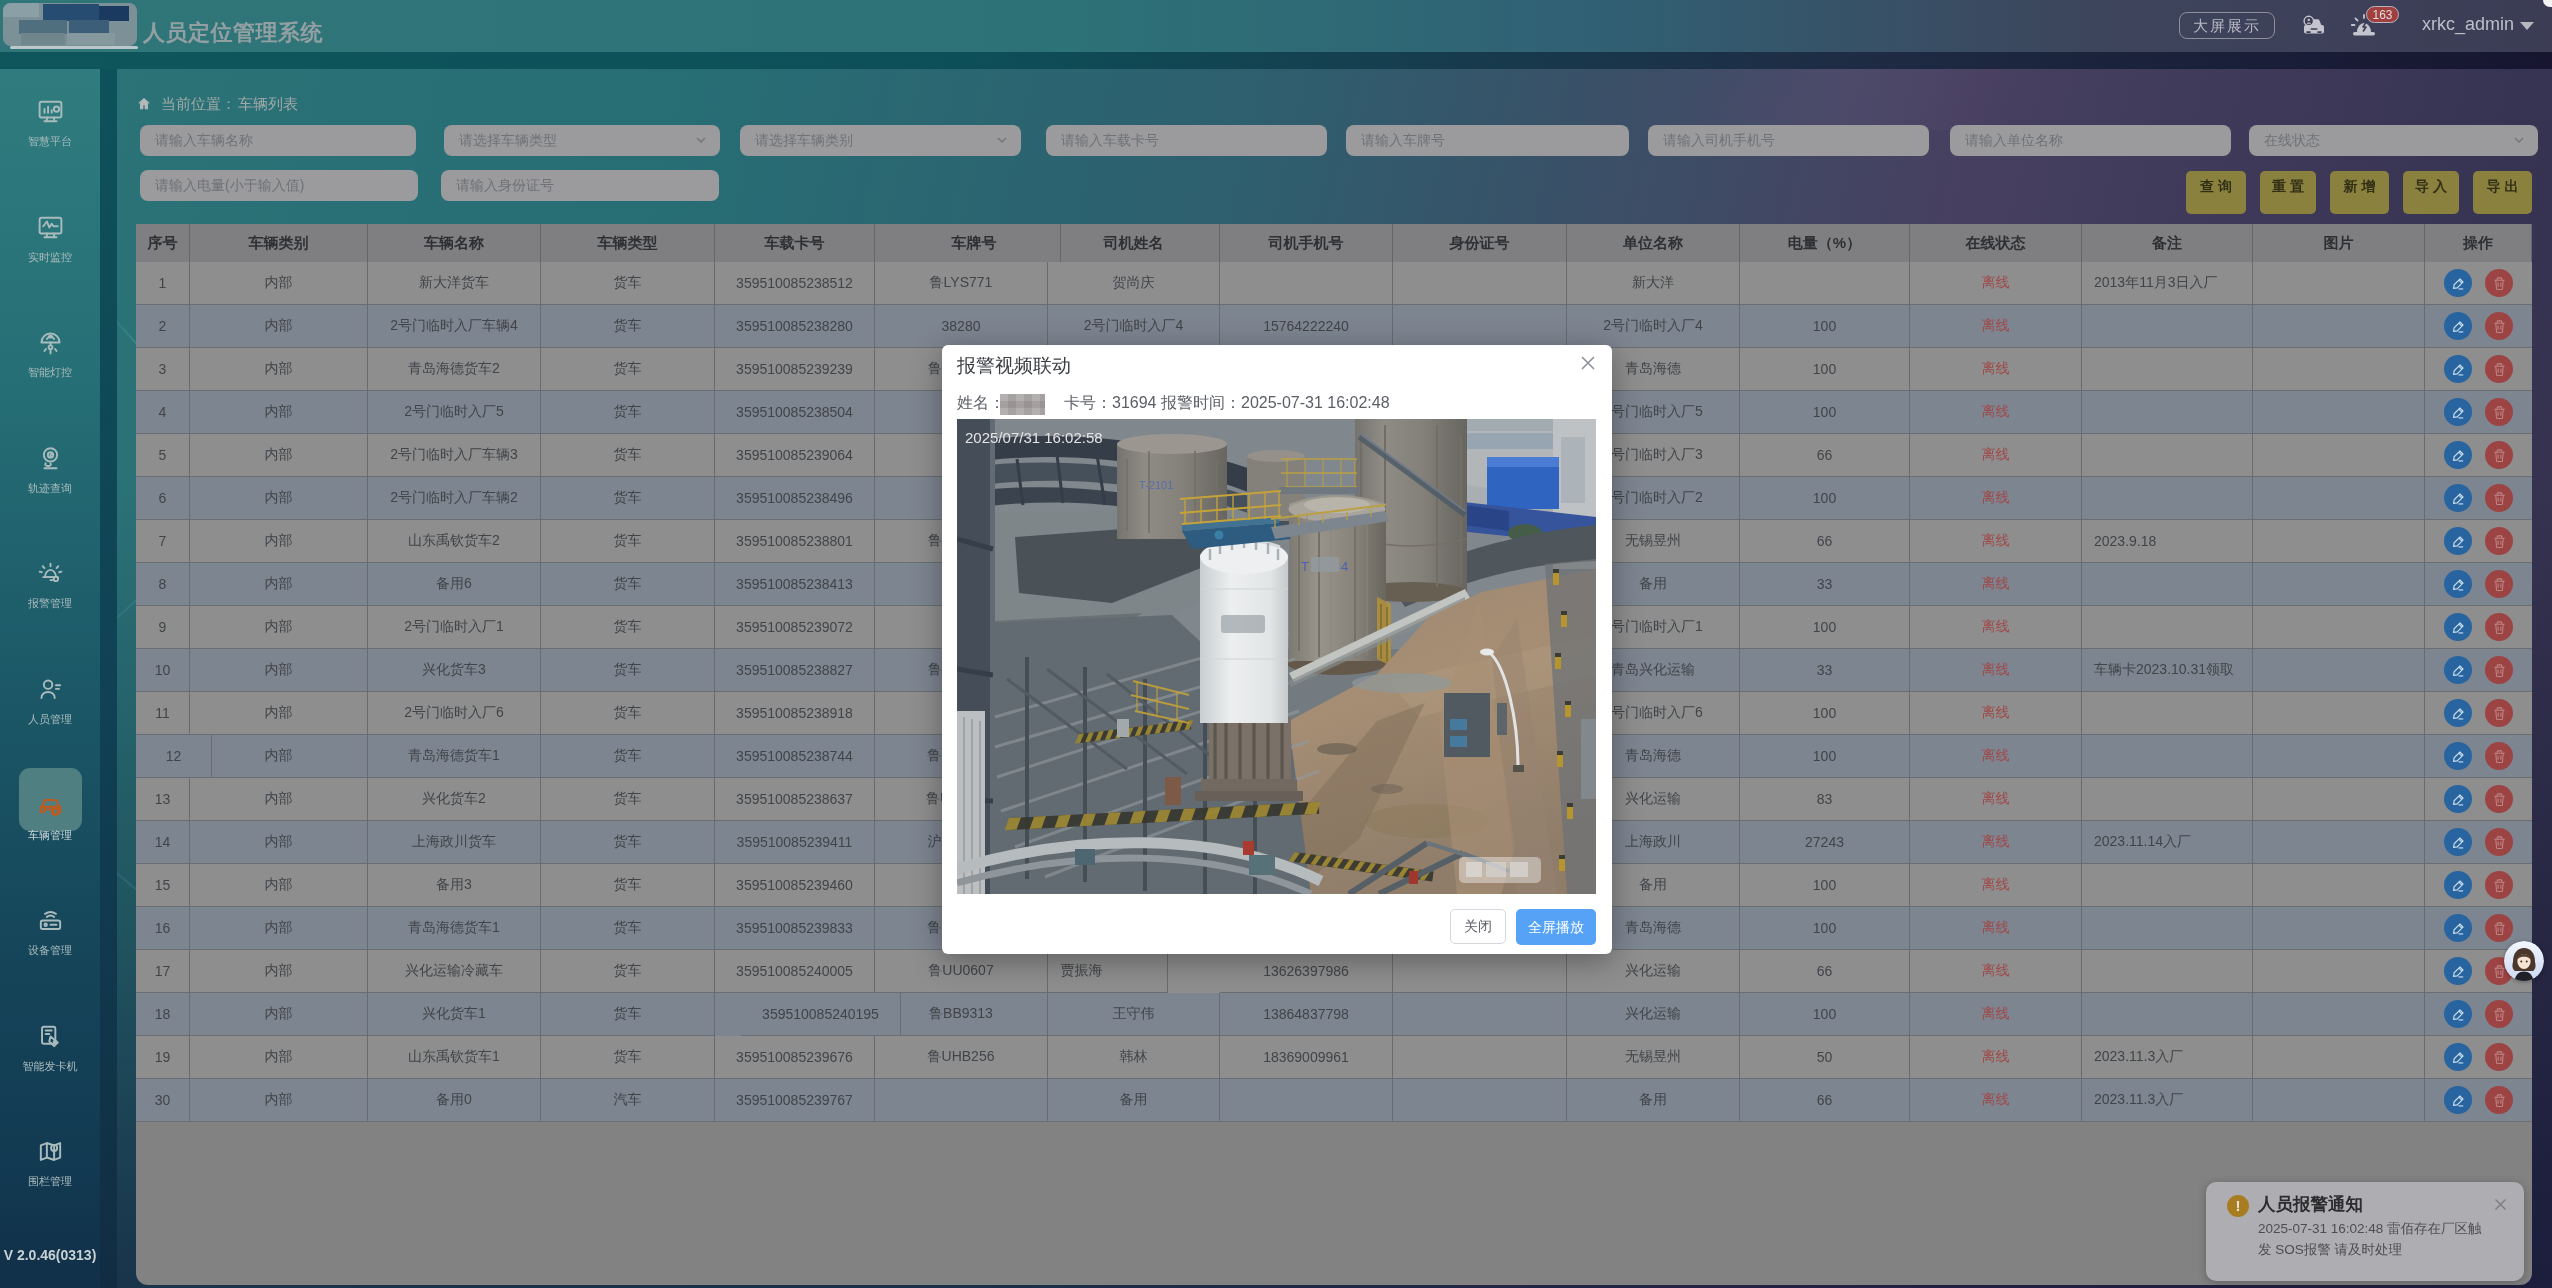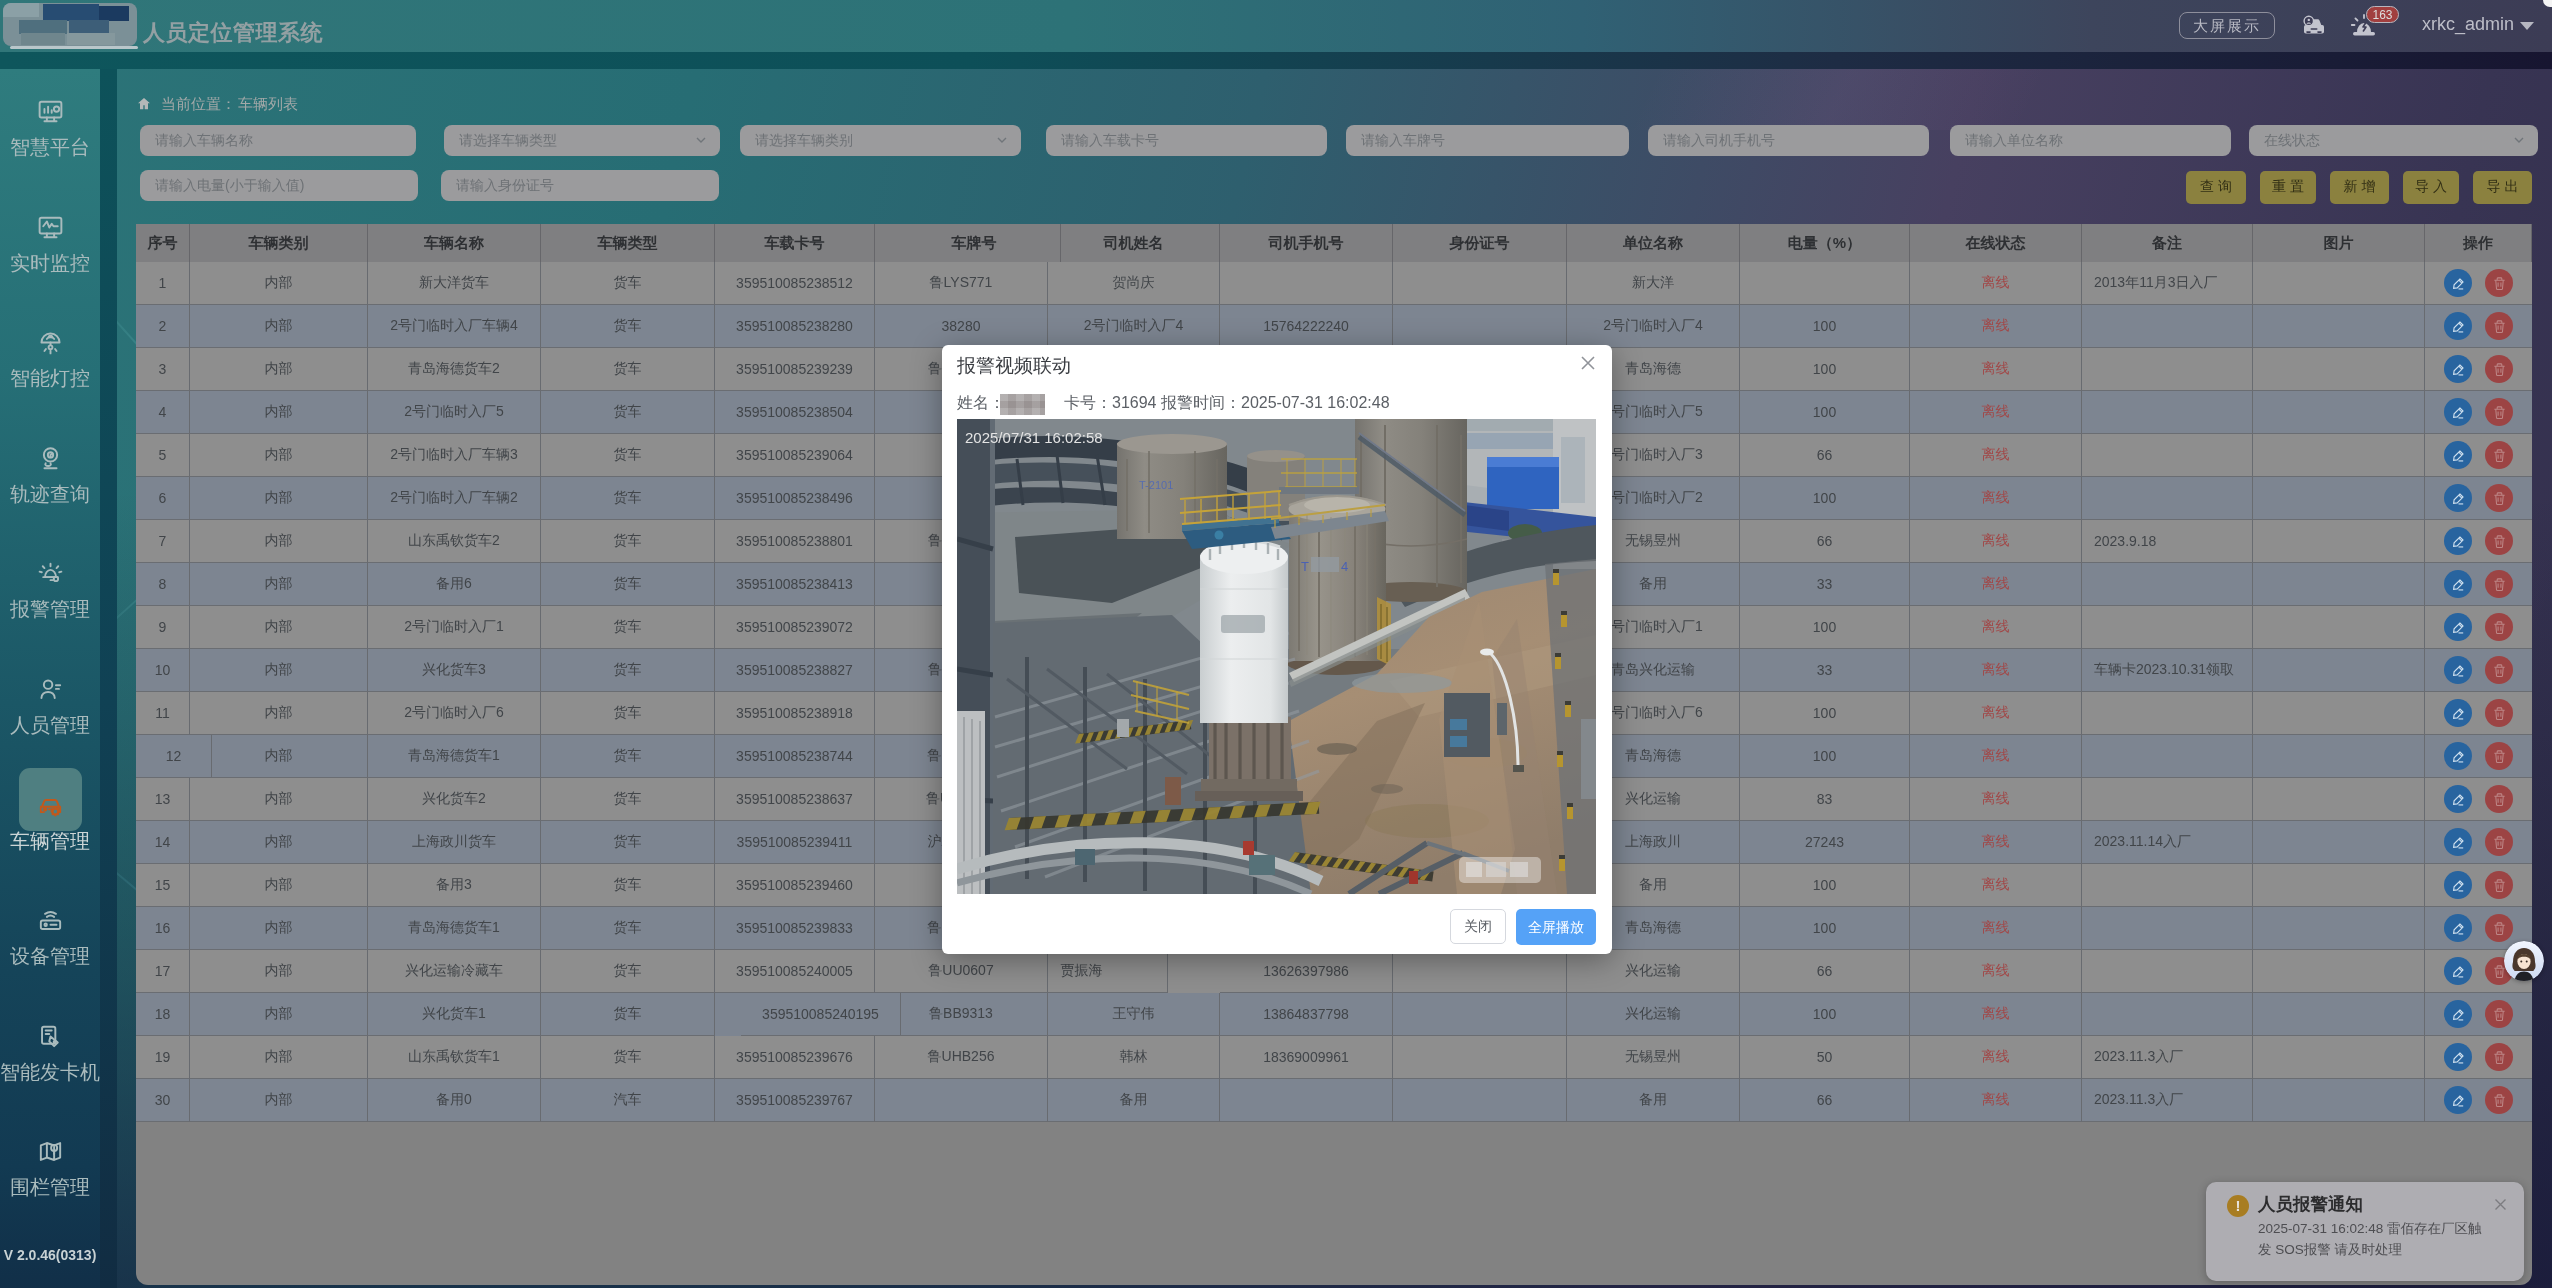--- a/index.html
+++ b/index.html
@@ -3,30 +3,30 @@
 *{margin:0;padding:0;box-sizing:border-box}
 html,body{width:2552px;height:1288px;overflow:hidden;font-family:"Liberation Sans",sans-serif;}
 body{position:relative;background:linear-gradient(103deg,#2c7478 0%,#276d74 25%,#2e5f6e 45%,#474060 70%,#383453 88%,#322f4c 100%);}
 .abs{position:absolute}
 .diag{pointer-events:none}
 #bgshade{left:0;top:0;width:2552px;height:1288px;background:linear-gradient(180deg,rgba(8,16,40,0) 38%,rgba(10,18,42,0.30) 72%,rgba(16,20,52,0.66) 100%)}
 #hdr{left:0;top:0;width:2552px;height:52px;background:linear-gradient(90deg,#307679 0%,#2d7277 42%,#306174 62%,#3d455c 82%,#3c3c55 100%)}
 #hdrstrip{left:0;top:52px;width:2552px;height:17px;background:linear-gradient(90deg,#0e565c 0%,#0d4f58 38%,#1e2c44 72%,#171530 100%)}
 #side{left:0;top:69px;width:100px;height:1219px;background:linear-gradient(180deg,#2f7c7e 0%,#266f76 25%,#1b5766 52%,#154459 74%,#123a52 90%,#112f48 100%)}
 #divider{left:100px;top:69px;width:17px;height:1219px;background:linear-gradient(180deg,#0d525a 0%,#104154 52%,#112c42 100%)}
-.mi{position:absolute;left:0;width:100px;text-align:center;color:#a9bbbd;font-size:20px}
+.mi{position:absolute;left:0;width:100px;text-align:center;color:#a9bbbd;font-size:11px}
 .mi svg{display:block;margin:0 auto 8px auto}
 .mi .lab{display:block}
 #actbox{left:19px;top:699px;width:63px;height:63px;border-radius:11px;background:#4f7f81}
 #ver{left:0;top:1178px;width:100px;text-align:center;color:#c8d2d4;font-size:14px;font-weight:bold}
 #crumb{left:136px;top:95px;color:#a2a8a8;font-size:15px}
 #crumb .hm{margin-right:9px}
 .inp{position:absolute;height:31px;border-radius:8px;background:#9b9b9d;color:#6e7276;font-size:14px;line-height:31px;padding-left:15px}
 .inp .chev{position:absolute;right:14px;top:10px;width:10px;height:10px}
-.ybtn{position:absolute;top:171px;height:33px;border-radius:5px;background:#8b813f;color:#322f15;font-size:14px;font-weight:normal;text-align:center;line-height:31px}
+.ybtn{position:absolute;top:171px;height:43px;border-radius:5px;background:#8b813f;color:#322f15;font-size:14px;font-weight:bold;text-align:center;line-height:31px}
 #card{left:136px;top:224px;width:2396px;height:1061px;background:#828282;border-radius:0 0 12px 12px}
 #thead{position:absolute;left:0;top:0;width:2396px;height:38px;background:#7f7f81}
 .tr{position:absolute;left:0;width:2396px;height:43px}
 .todd{background:#8e8e8e}
 .teven{background:#7d8591}
 .tc{position:absolute;top:0;height:100%;display:flex;align-items:center;justify-content:center;font-size:14px;color:#414549;border-right:1px solid #686b70;border-bottom:1px solid #6a6d72;overflow:hidden;white-space:nowrap}
 .tc.l{justify-content:flex-start;padding-left:12px}
 #thead .tc{font-weight:bold;color:#2e3033;font-size:15px;border-right:1px solid #66666a;border-bottom:none}
 .tc:last-child{border-right:none}
 .off{color:#a14848}

